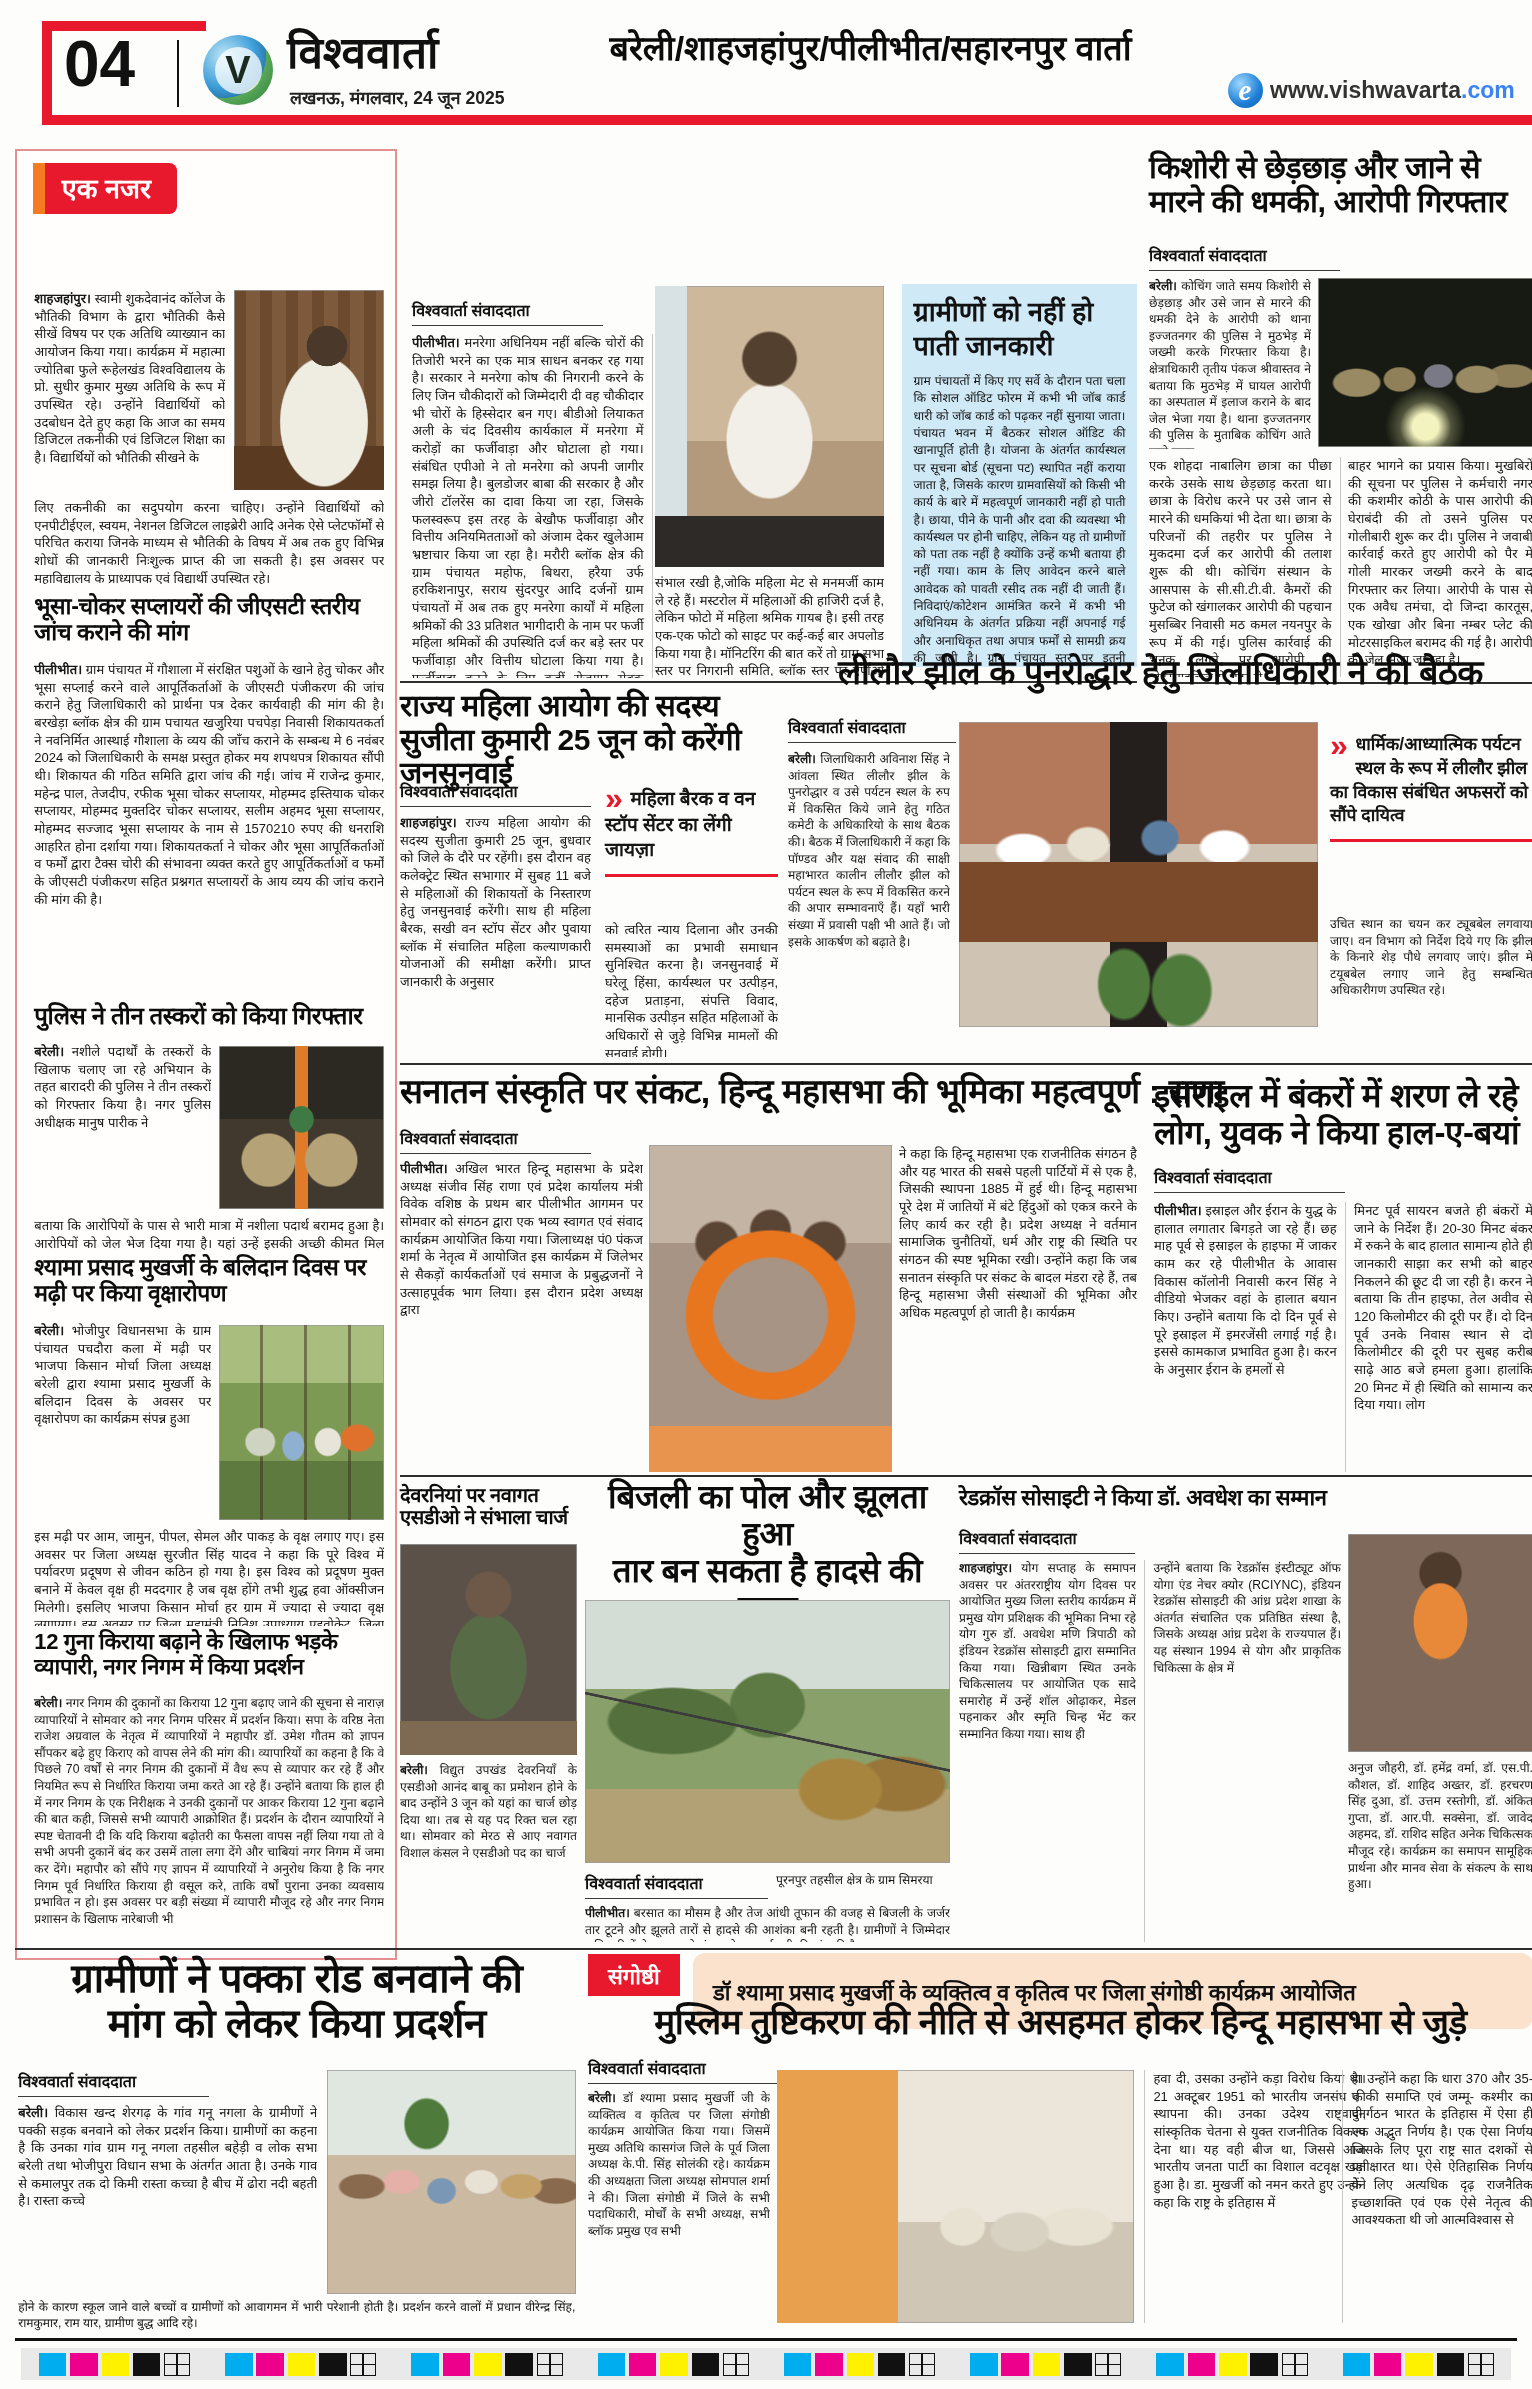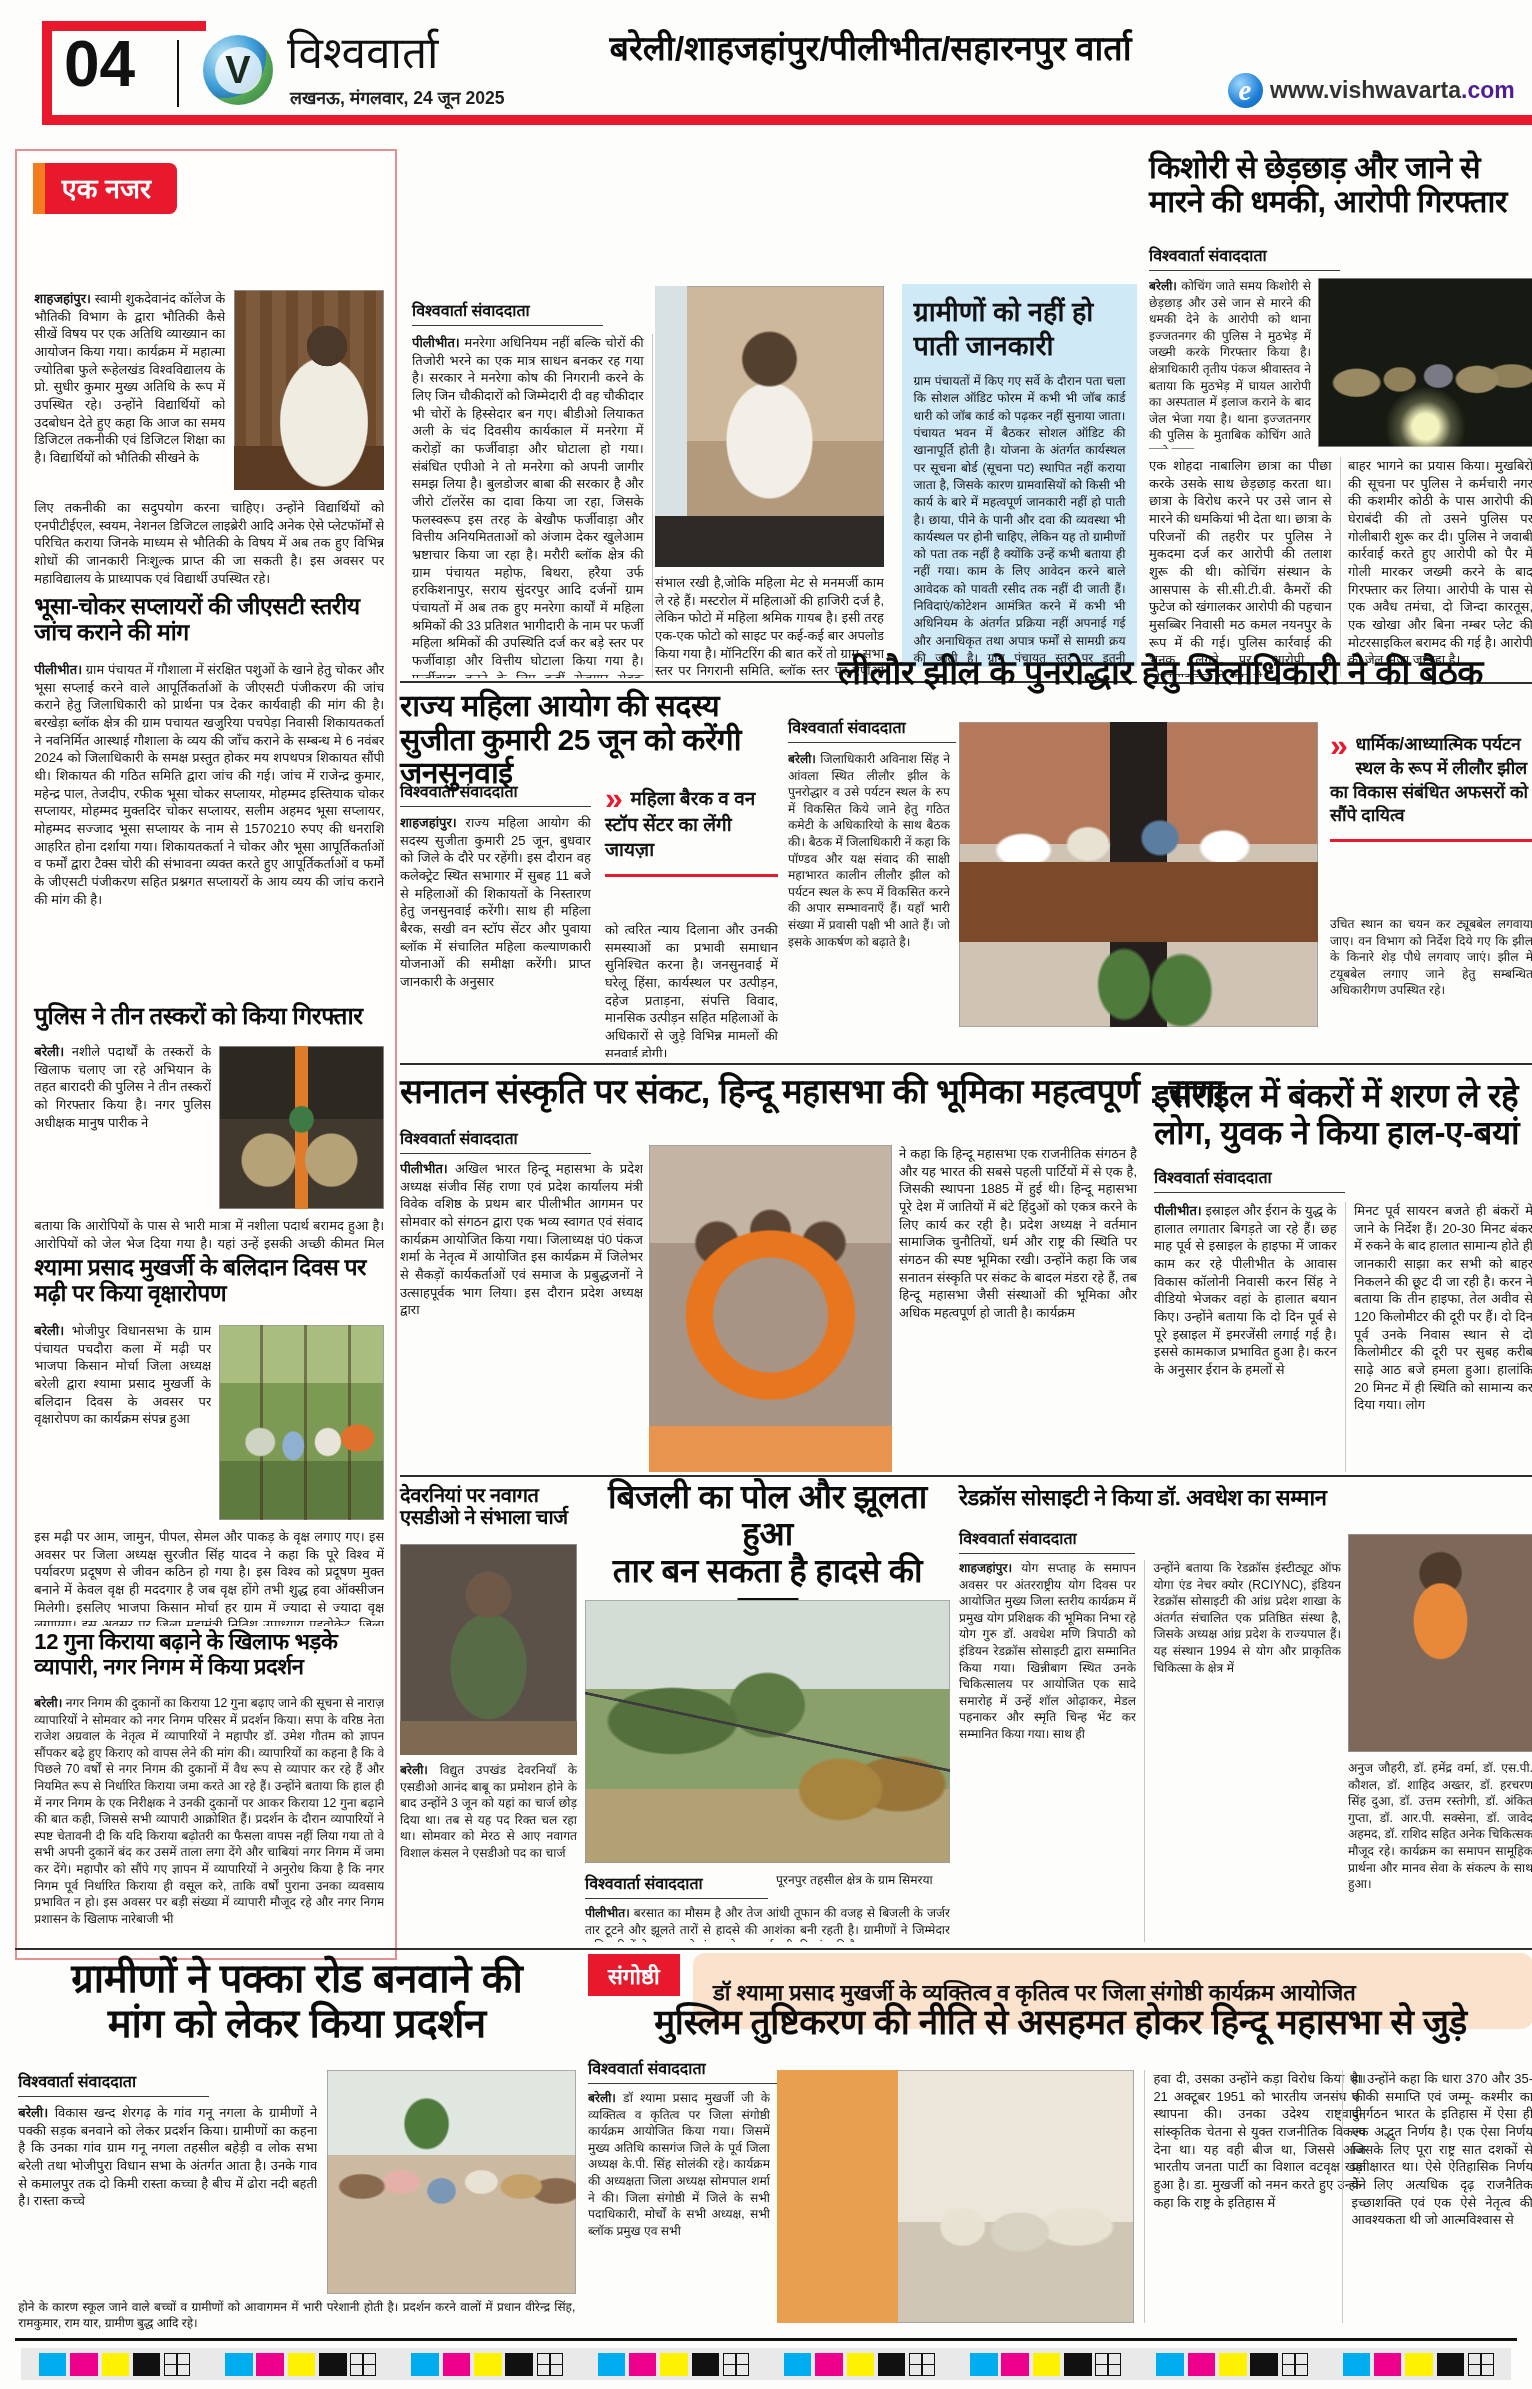--- a/index.html
+++ b/index.html
@@ -18,25 +18,25 @@
   .byline{font-weight:bold; font-size:16px; border-bottom:1.5px solid #3a3a3a; padding-bottom:3.8px; color:#111;}
   .body{font-size:13px; line-height:1.36; text-align:justify; overflow:hidden; color:#161616;}
   .b16{font-size:12.2px;} .b15{font-size:12px;}
   .dl{font-weight:bold;}
   .vrl{border-left:0.8px solid var(--rule); padding-left:8.4px;}
   .vrr{border-right:0.8px solid var(--rule); padding-right:8.4px;}
   .photo{box-shadow:inset 0 0 0 0.8px #9a9a9a; background-color:#b9ab90;}
   .hrule{background:#2e2e2e; height:1.5px;}
   
   .pageno{font-size:64px; font-weight:800; color:#111; line-height:1;}
-  .masthead{font-size:44px; font-weight:400; color:#101010; line-height:1;}
+  .masthead{font-size:44px; font-weight:700; color:#101010; line-height:1;}
   .mast-date{font-size:17.6px; font-weight:bold; color:#222;}
   .region{font-size:34px; font-weight:800; white-space:nowrap; color:#0b0b0b;}
   .site{font-size:23px; font-weight:bold; color:#333;}
-  .site .tld{color:#4c1d95;}
+  .site .tld{color:#3b82f6;}
   .ie{display:inline-flex; width:35px; height:35px; border-radius:50%;
       background:radial-gradient(circle at 35% 30%,#9fd8ff,#1e7fd6 60%,#0b5fb0);
       color:#fff; font-size:29px; font-weight:bold; align-items:center; justify-content:center;
       font-family:"Liberation Serif","DejaVu Serif",serif; font-style:italic;}
   .logo{width:70px; height:70px; border-radius:50%;
       background:radial-gradient(circle at 30% 30%,#bfe6f7,#3f9fd8 45%,#2d7fb5 60%,#57a858 61%,#2f7d3a);
       display:flex; align-items:center; justify-content:center;}
   .logo span{font-size:38px; font-weight:800; color:#1b2a1e; background:rgba(255,255,255,.75);
       width:47px; height:47px; border-radius:50%; display:flex; align-items:center; justify-content:center;}
   

